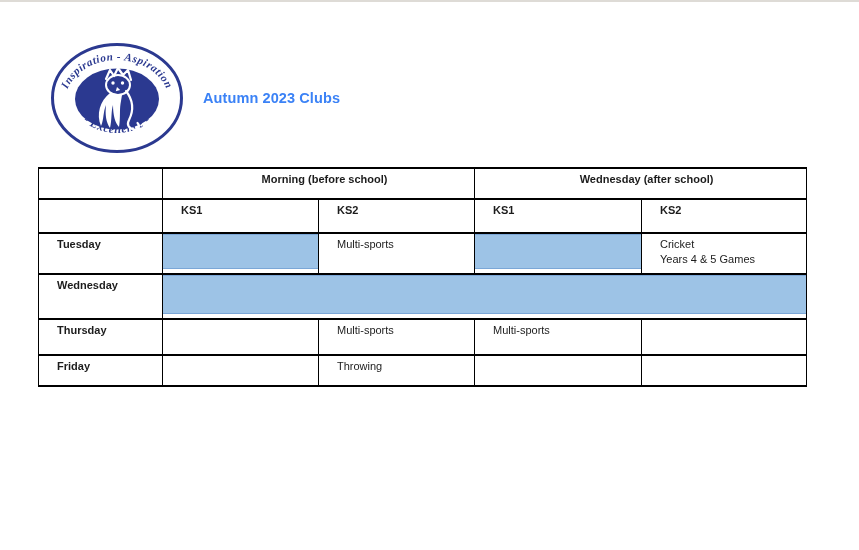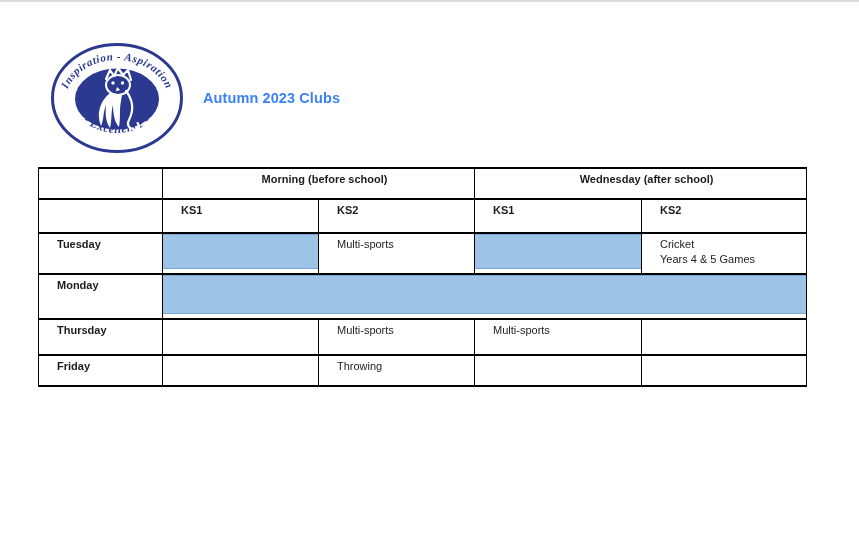--- a/index.html
+++ b/index.html
@@ -125,21 +125,21 @@
     <tr style="height:41px">
       <td class="day">Tuesday</td>
       <td class="shaded"></td>
       <td>Multi-sports</td>
       <td class="shaded"></td>
       <td>Cricket
 Years 4 &amp; 5 Games</td>
     </tr>
 
     <tr style="height:45px">
-      <td class="day">Monday</td>
+      <td class="day">Wednesday</td>
       <td colspan="4" class="shaded"></td>
     </tr>
 
     <tr style="height:36px">
       <td class="day">Thursday</td>
       <td></td>
       <td>Multi-sports</td>
       <td>Multi-sports</td>
       <td></td>
     </tr>

